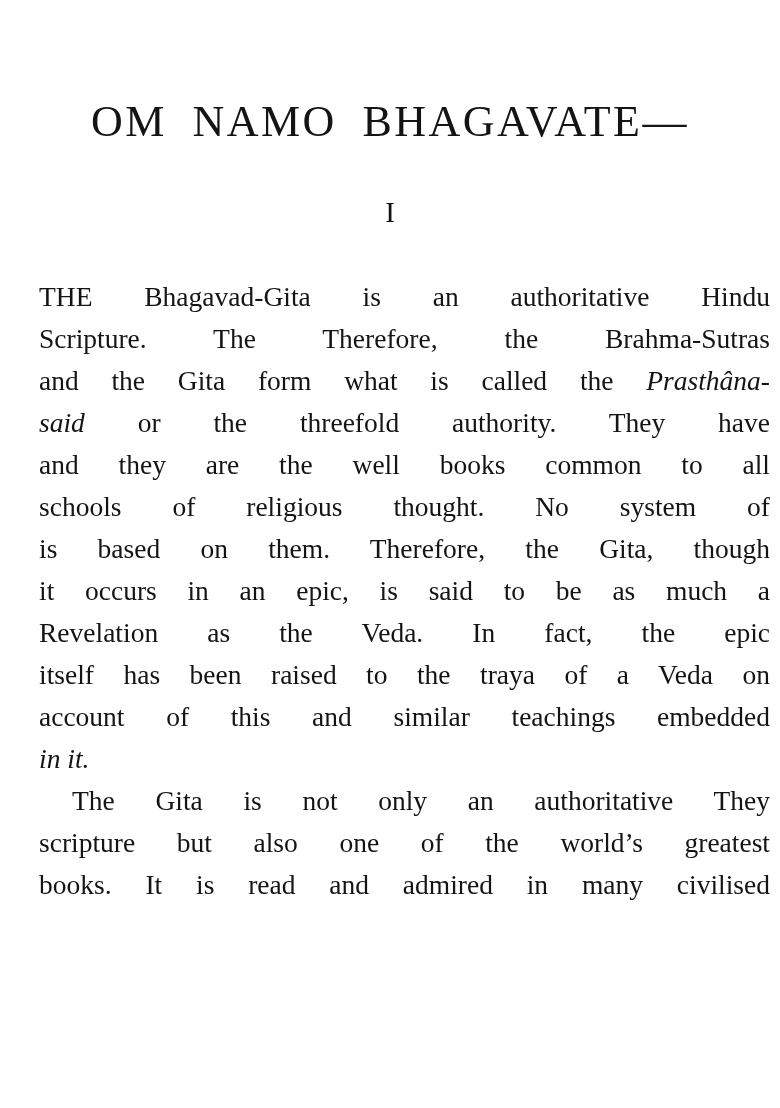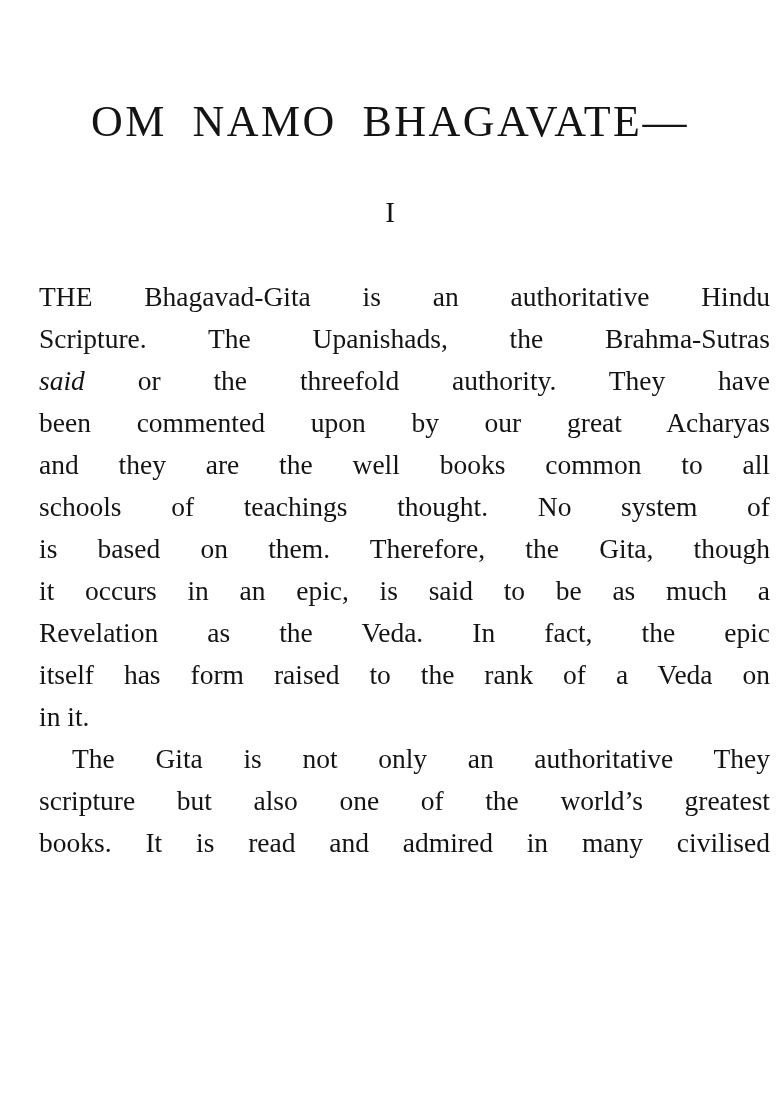--- a/index.html
+++ b/index.html
@@ -61,63 +61,67 @@
       padding-left: 33px;
     }
     .line-inner {
       display: block;
       white-space: normal;
       text-align: justify;
       text-align-last: justify;
     }
     .line.last .line-inner {
       text-align-last: left;
+      font-style: italic;
     }
     em {
       font-style: italic;
     }
   </style>
 </head>
 <body>
 
 <h1 class="page-title">OM NAMO BHAGAVATE—</h1>
 <div class="section-number">I</div>
 
 <div class="body-text">
 
   <div class="paragraph">
     <span class="line">
         <span class="line-inner">THE Bhagavad-Gita is an authoritative Hindu</span>
       </span>
     <span class="line">
-        <span class="line-inner">Scripture. The Upanishads, the Brahma-Sutras</span>
+        <span class="line-inner">Scripture. The Therefore, the Brahma-Sutras</span>
+      </span>
+    <span class="line">
+        <span class="line-inner"><span>and the Gita form what is called the </span><em>Prasthâna-</em><span></span></span>
       </span>
     <span class="line">
         <span class="line-inner"><span></span><em>said</em><span> or the threefold authority. They have</span></span>
       </span>
     <span class="line">
-        <span class="line-inner">been commented upon by our great Acharyas</span>
-      </span>
-    <span class="line">
         <span class="line-inner">and they are the well books common to all</span>
       </span>
     <span class="line">
-        <span class="line-inner">schools of teachings thought. No system of</span>
+        <span class="line-inner">schools of religious thought. No system of</span>
       </span>
     <span class="line">
         <span class="line-inner">is based on them. Therefore, the Gita, though</span>
       </span>
     <span class="line">
         <span class="line-inner">it occurs in an epic, is said to be as much a</span>
       </span>
     <span class="line">
         <span class="line-inner">Revelation as the Veda. In fact, the epic</span>
       </span>
     <span class="line">
-        <span class="line-inner">itself has form raised to the rank of a Veda on</span>
+        <span class="line-inner">itself has been raised to the traya of a Veda on</span>
+      </span>
+    <span class="line">
+        <span class="line-inner">account of this and similar teachings embedded</span>
       </span>
     <span class="line last">
         <span class="line-inner">in it.</span>
       </span>
   </div>
 
   <div class="paragraph">
     <span class="line indent">
         <span class="line-inner">The Gita is not only an authoritative They</span>
       </span>

